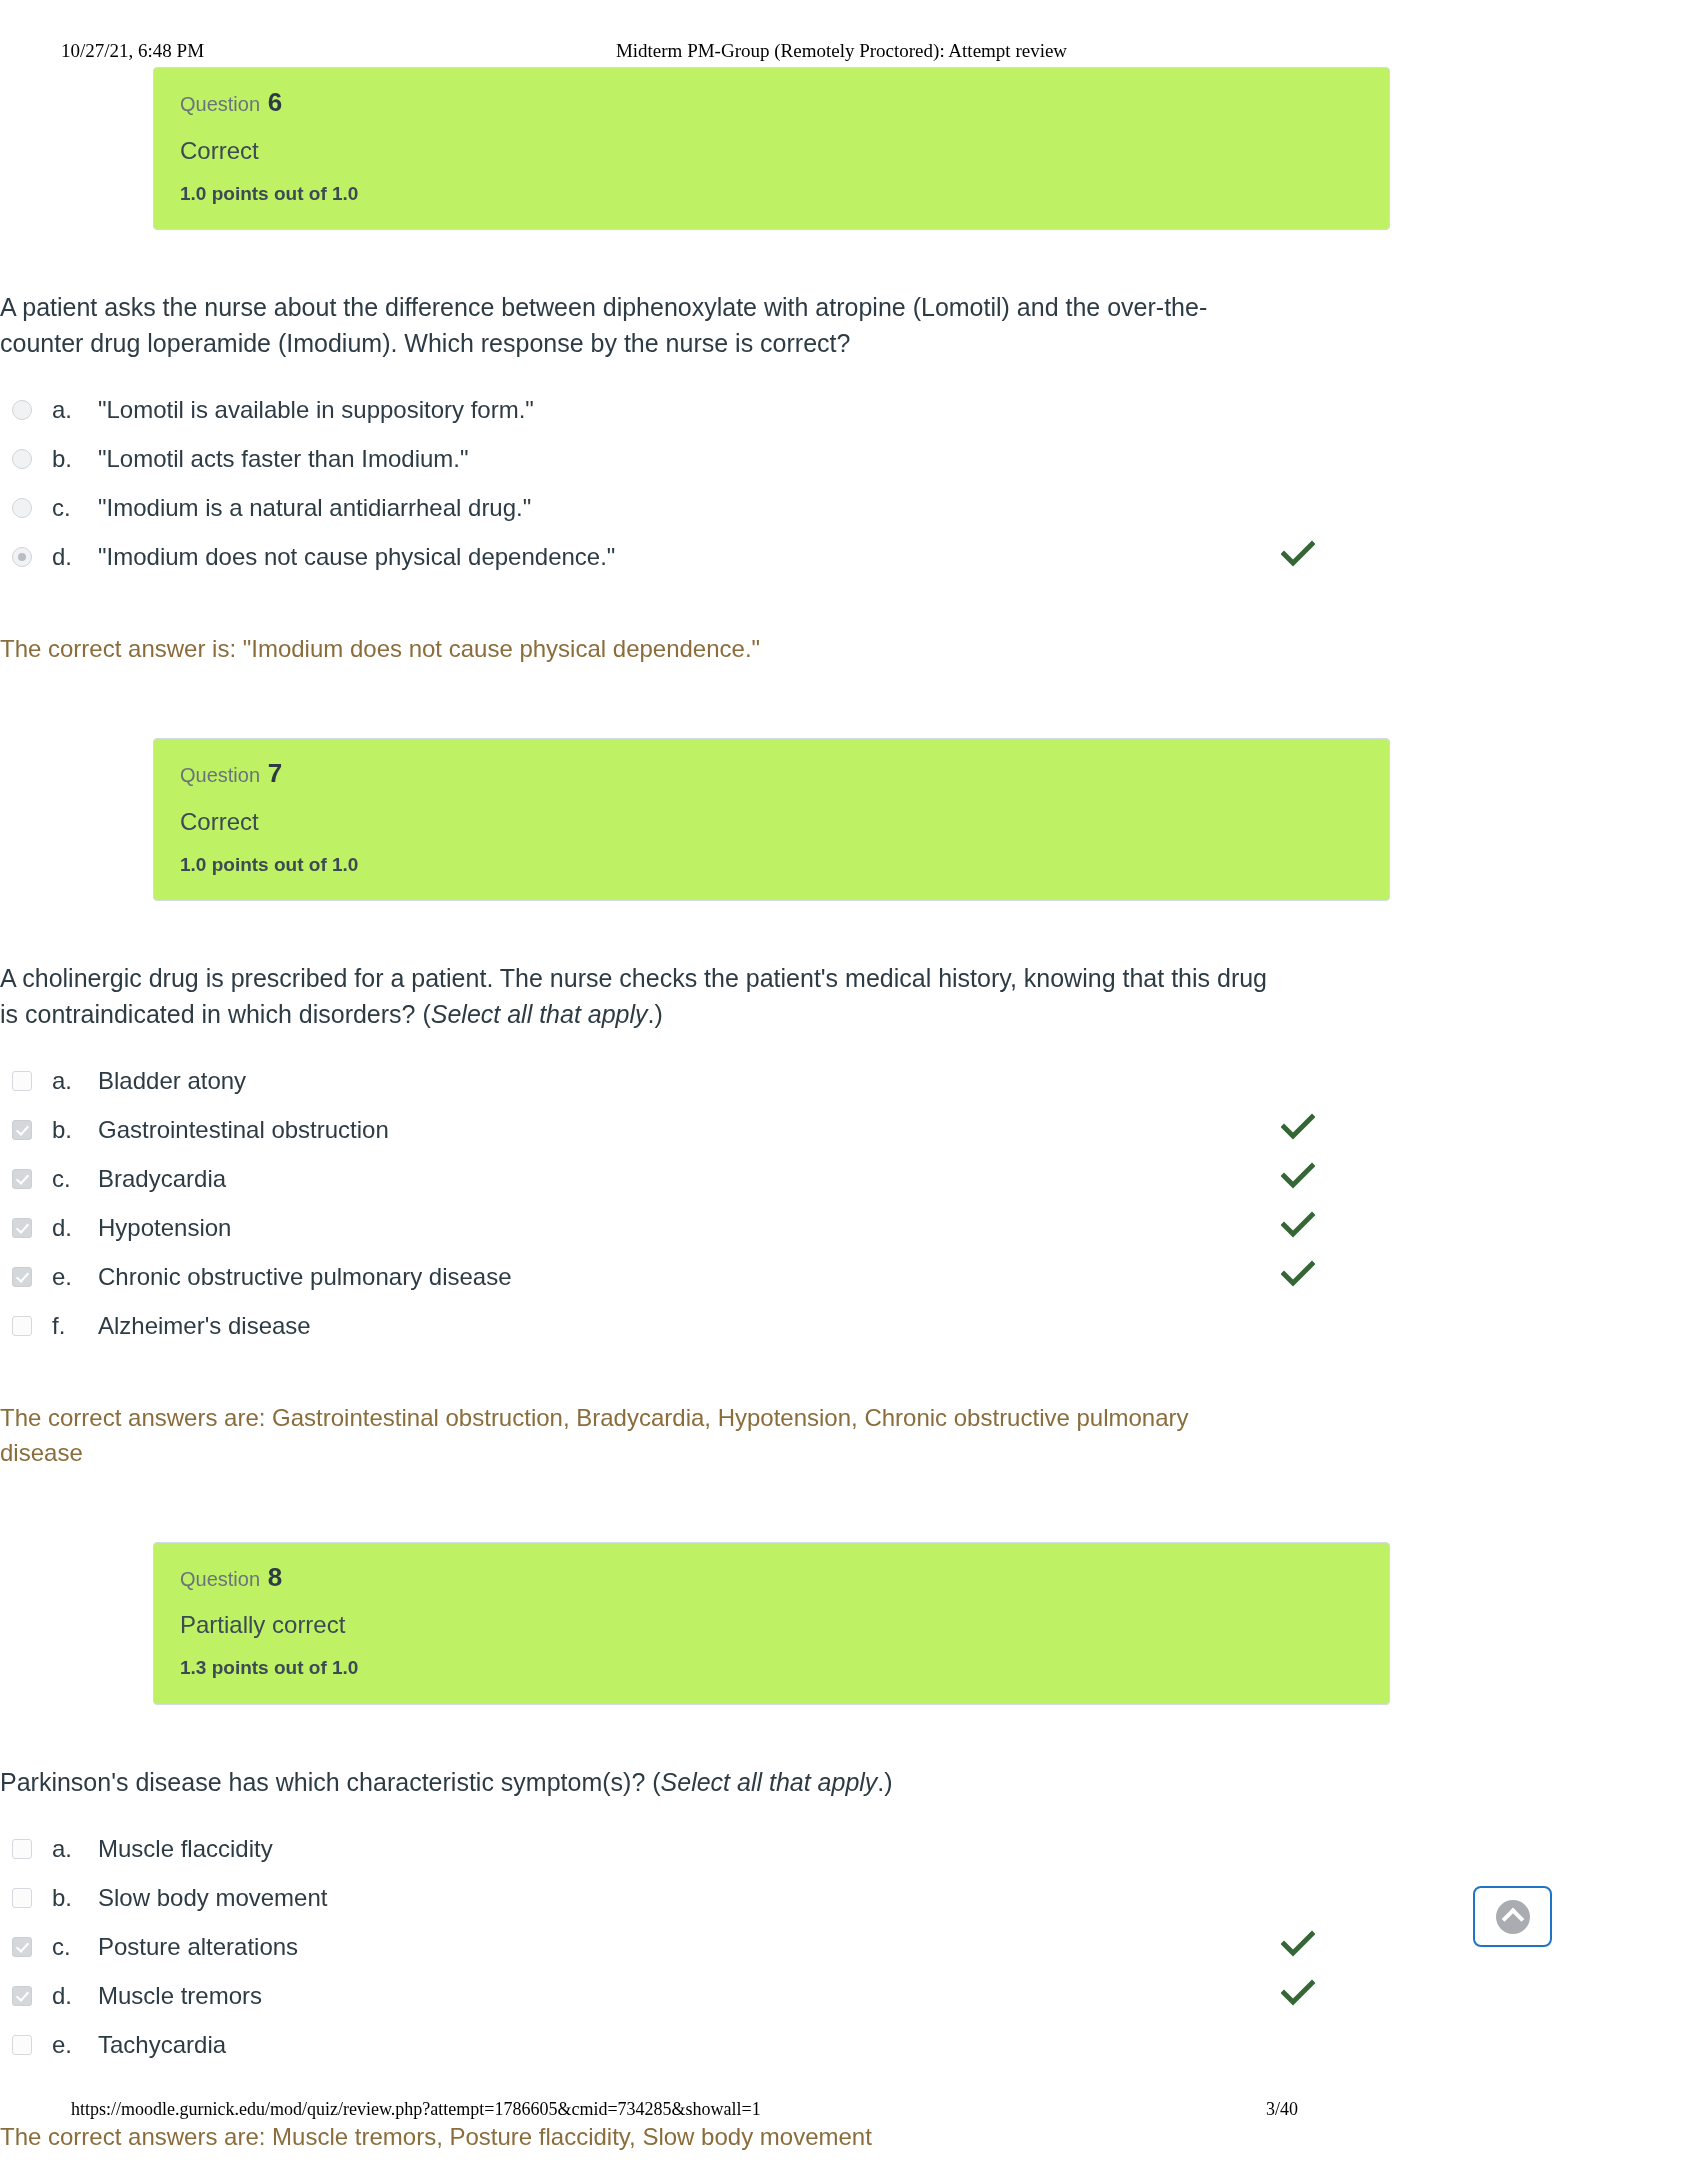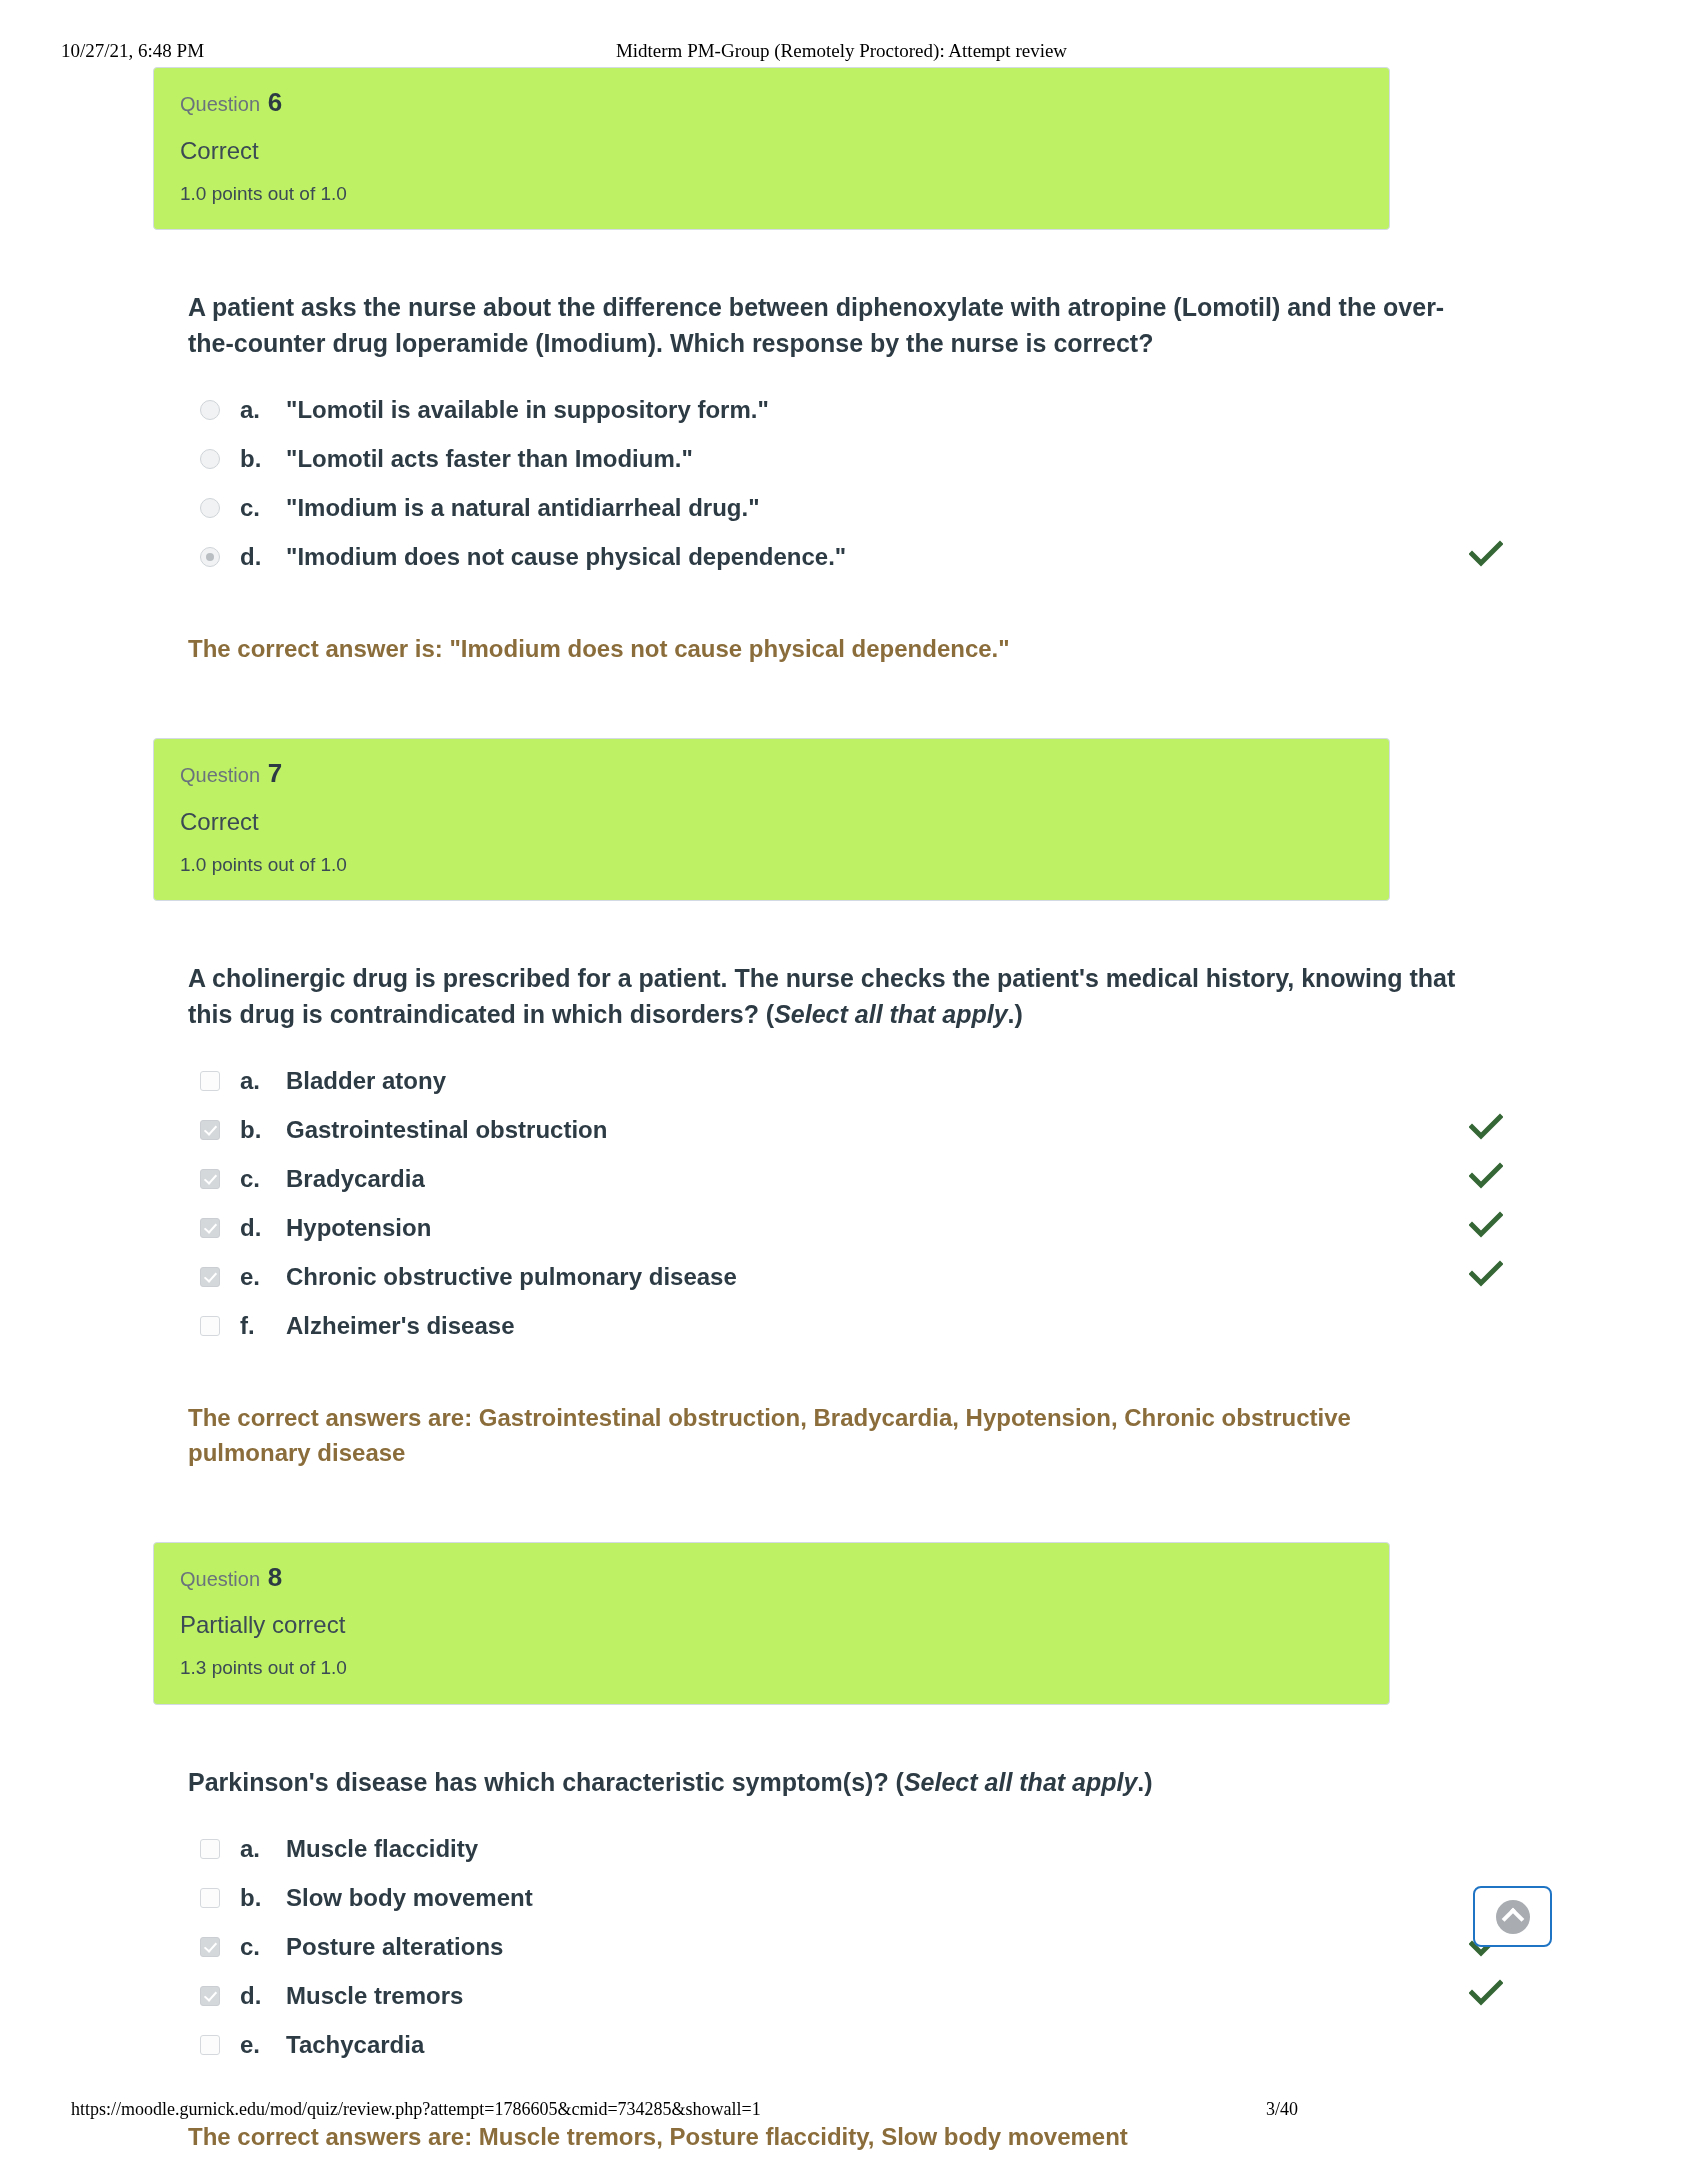--- a/index.html
+++ b/index.html
@@ -100,28 +100,27 @@
   .qbox-state {
     font-size: 24px;
     color: #3b4a54;
     line-height: 1.25;
     margin-bottom: 16px;
   }
   .qbox-mark {
     font-size: 19px;
     color: #3b4a54;
     line-height: 1.25;
+    font-weight: bold;
   }
 
   
   .qbody {
-    margin-left: 188px;
     width: 1327px;
     position: relative;
-    font-weight: bold;
   }
   .qtext {
     font-size: 25px;
     line-height: 1.44;
     color: #2d3b45;
     max-width: 1287px;
   }
   .qtext i { font-style: italic; }
 
   

